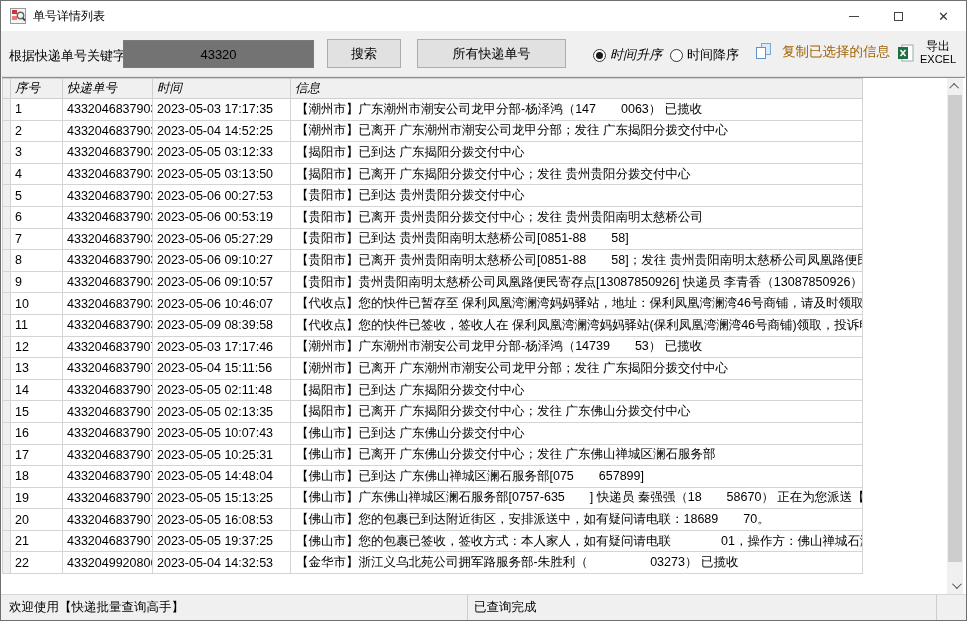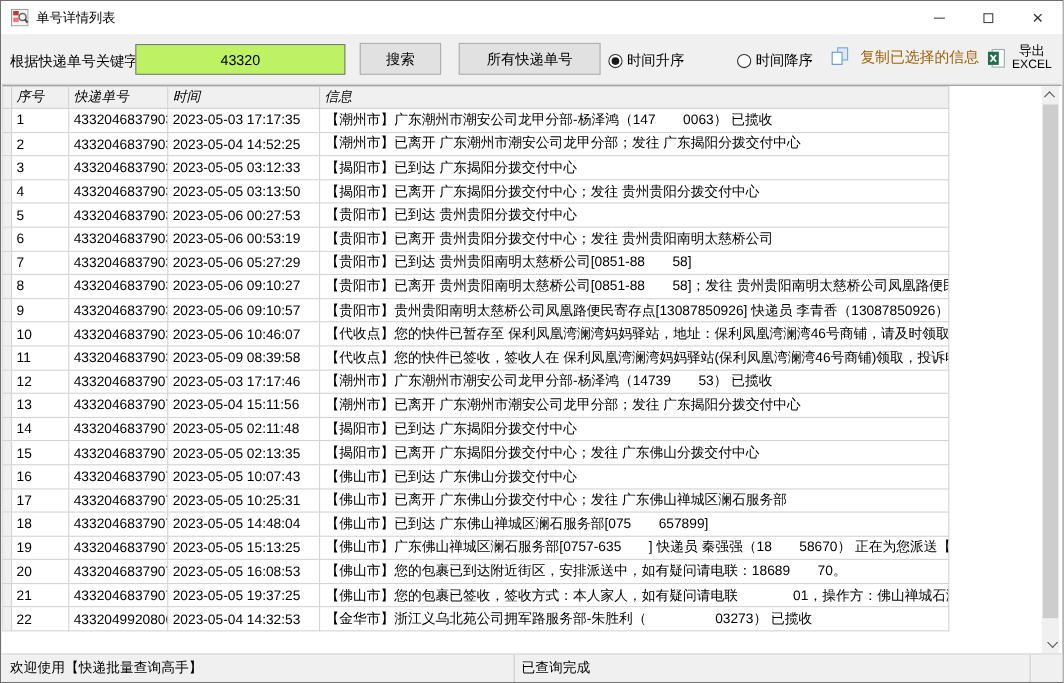--- a/index.html
+++ b/index.html
@@ -14,26 +14,26 @@
   .app-icon { width:16px; height:16px; margin-left:9px; flex:0 0 auto; }
   .title-text { font-size:12px; color:#000; margin-left:7px; }
   .win-controls { margin-left:auto; display:flex; height:30px; }
   .win-btn { width:45px; height:30px; display:flex; align-items:center; justify-content:center; color:#333; }
   .glyph-min { width:10px; height:1px; background:#444; display:block; }
   .glyph-max { width:9px; height:9px; border:1px solid #444; display:block; }
   .glyph-close { font-size:13px; color:#333; line-height:1; }
   
   .toolbar { position:absolute; top:30px; left:0; right:0; height:46px; background:#f0f0f0; border-bottom:1px solid #e2e2e2; }
   .tb-label { position:absolute; left:8px; top:16px; font-size:13px; color:#000; }
-  .tb-input { position:absolute; left:122px; top:9px; width:191px; height:28px; border:1px solid #7a7a7a; background:#bef264; font-size:13px; text-align:center; font-family:"Liberation Sans",sans-serif; outline:none; }
+  .tb-input { position:absolute; left:122px; top:9px; width:191px; height:28px; border:1px solid #7a7a7a; background:#737373; font-size:13px; text-align:center; font-family:"Liberation Sans",sans-serif; outline:none; }
   .tb-btn { position:absolute; top:8px; height:29px; background:#e1e1e1; border:1px solid #adadad; font-size:13px; color:#000; font-family:"Liberation Sans",sans-serif; display:flex; align-items:center; justify-content:center; }
   .btn-search { left:326px; width:74px; }
-  .btn-all { left:416px; width:129px; }
+  .btn-all { left:416px; width:149px; }
   .radio-group { position:absolute; top:15px; display:flex; align-items:center; font-size:13px; }
-  .rg1 { left:552px; } .rg2 { left:669px; }
+  .rg1 { left:592px;font-style:italic; } .rg2 { left:669px; }
   .radio-circle { width:13px; height:13px; border:1px solid #333; border-radius:50%; background:#fff; margin-right:4px; position:relative; flex:0 0 auto; }
   .radio-circle.checked::after { content:""; position:absolute; left:2px; top:2px; width:7px; height:7px; border-radius:50%; background:#1a1a1a; }
   .copy-group { position:absolute; left:755px; top:12px; display:flex; align-items:center; cursor:default; }
   .copy-ic { position:relative; width:17px; height:18px; margin-right:9px; flex:0 0 auto; }
   .copy-ic .pg-back { position:absolute; left:5px; top:0; width:10px; height:12px; border:1px solid #7aa7d4; background:#dcEAf7; }
   .copy-ic .pg-front { position:absolute; left:0; top:4px; width:10px; height:12px; border:1px solid #5e94c8; background:#fff; }
   .copy-label { font-size:13.5px; color:#a16207; }
   .export-group { position:absolute; left:897px; top:9px; display:flex; align-items:center; }
   .excel-ic { width:16px; height:18px; margin-right:6px; flex:0 0 auto; }
   .export-text { font-size:12px; line-height:13px; text-align:center; color:#000; }

